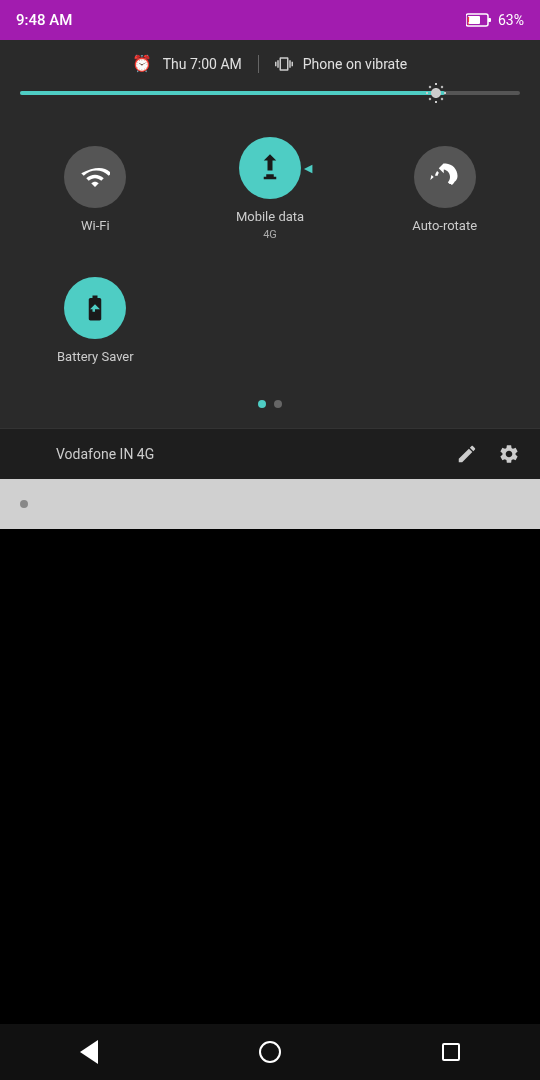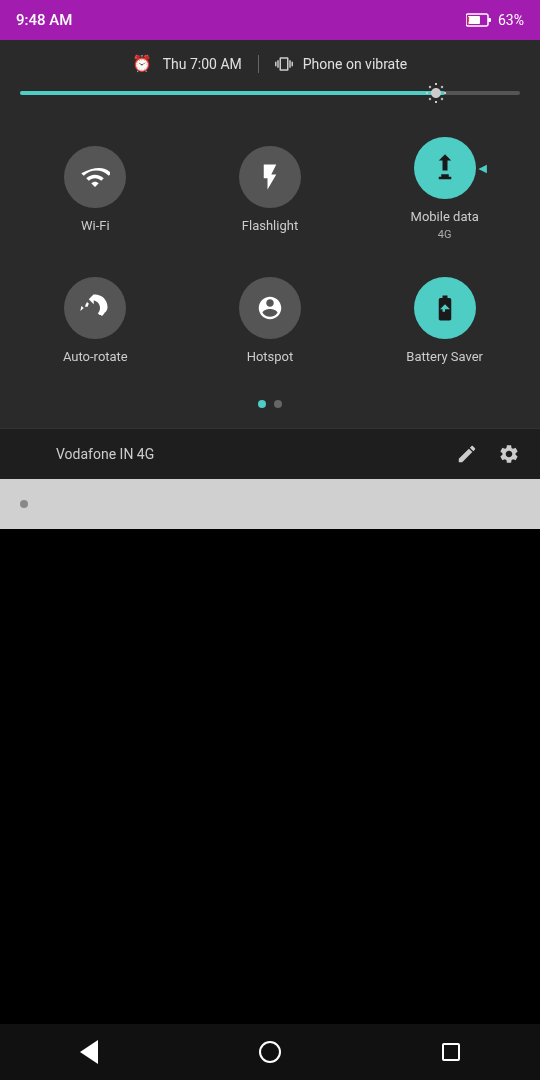--- a/index.html
+++ b/index.html
@@ -294,28 +294,20 @@
       <div class="tile-circle">
         <svg width="30" height="30" viewBox="0 0 24 24" fill="#fff">
           <path d="M1 9l2 2c5.52-5.52 14.48-5.52 20 0l2-2C19.93 3.38 12 3.38 1 9zm8 8l3 3 3-3c-1.65-1.66-4.34-1.66-6 0zm-4-4l2 2c2.76-2.76 7.24-2.76 10 0l2-2C15.14 9.14 8.87 9.14 5 13z"></path>
         </svg>
       </div>
       <span class="tile-label">Wi-Fi</span>
     </div>
 
 
 
-    <div class="tile">
-      <div class="tile-circle">
-        <svg width="30" height="30" viewBox="0 0 24 24" fill="#fff">
-          <path d="M7 2v11h3v9l7-12h-4l4-8z"></path>
-        </svg>
-      </div>
-      <span class="tile-label">Flashlight</span>
-    </div>
 
 
     <div class="tile">
       <div style="position:relative; display:flex; align-items:center;">
         <div class="tile-circle active">
           <svg width="30" height="30" viewBox="0 0 24 24" fill="#1a1a1a">
             <path d="M9 19h6v-2H9v2zm-2 2h10v-2H7v2zM12 1L7 6h3v8h4V6h3L12 1z"></path>
           </svg>
         </div>
         <span style="position:absolute; right:-14px; top:50%; transform:translateY(-50%); color:#4ecdc4; font-size:14px;">◄</span>
@@ -326,28 +318,20 @@
 
     <div class="tile">
       <div class="tile-circle">
         <svg width="30" height="30" viewBox="0 0 24 24" fill="#fff">
           <path d="M7.11 8.53L5.7 7.11C4.8 8.27 4.24 9.61 4.07 11h2.02c.14-.87.49-1.72 1.02-2.47zm8.91 8.54l1.41 1.41c1.14-.86 1.99-1.98 2.5-3.28H17.9c-.37.9-.97 1.72-1.88 1.87zM20 11h-2.02c-.14.87-.49 1.72-1.02 2.47l1.42 1.41C19.2 13.73 19.76 12.39 20 11zM11 4.07V1L7 5l4 4V6.09c2.84.48 5 2.94 5 5.91 0 1.64-.67 3.13-1.76 4.24l1.42 1.42C21 16.12 22 13.68 22 11c0-5.19-4.19-9.42-9.35-9.8-.22-.02-.44-.03-.65-.03-.34 0-.66.02-1 .05v-.25l-1 4.1zm-7.24 7H1l-.76 3.35L3 12.07l-1.77-1.77L1 11z"></path>
         </svg>
       </div>
       <span class="tile-label">Auto-rotate</span>
     </div>
 
-    <div class="tile">
-      <div class="tile-circle">
-        <svg width="30" height="30" viewBox="0 0 24 24" fill="#fff">
-          <path d="M12 3C7.05 3 3 7.05 3 12s4.05 9 9 9 9-4.05 9-9-4.05-9-9-9zm0 2c1.66 0 3 1.34 3 3s-1.34 3-3 3-3-1.34-3-3 1.34-3 3-3zm0 14c-2.51 0-4.72-1.28-6-3.22.03-1.99 4-3.08 6-3.08 1.99 0 5.97 1.09 6 3.08-1.28 1.94-3.49 3.22-6 3.22z"></path>
-        </svg>
-      </div>
-      <span class="tile-label">Hotspot</span>
-    </div>
 
     <div class="tile">
       <div class="tile-circle active">
         <svg width="30" height="30" viewBox="0 0 24 24" fill="#1a1a1a">
           <path d="M15.67 4H14V2h-4v2H8.33C7.6 4 7 4.6 7 5.33v15.33C7 21.4 7.6 22 8.33 22h7.33c.74 0 1.34-.6 1.34-1.33V5.33C17 4.6 16.4 4 15.67 4zm-1.67 9h-2v2h-2v-2H8l4-4 4 4h-2z"></path>
         </svg>
       </div>
       <span class="tile-label">Battery Saver</span>
     </div>
 

